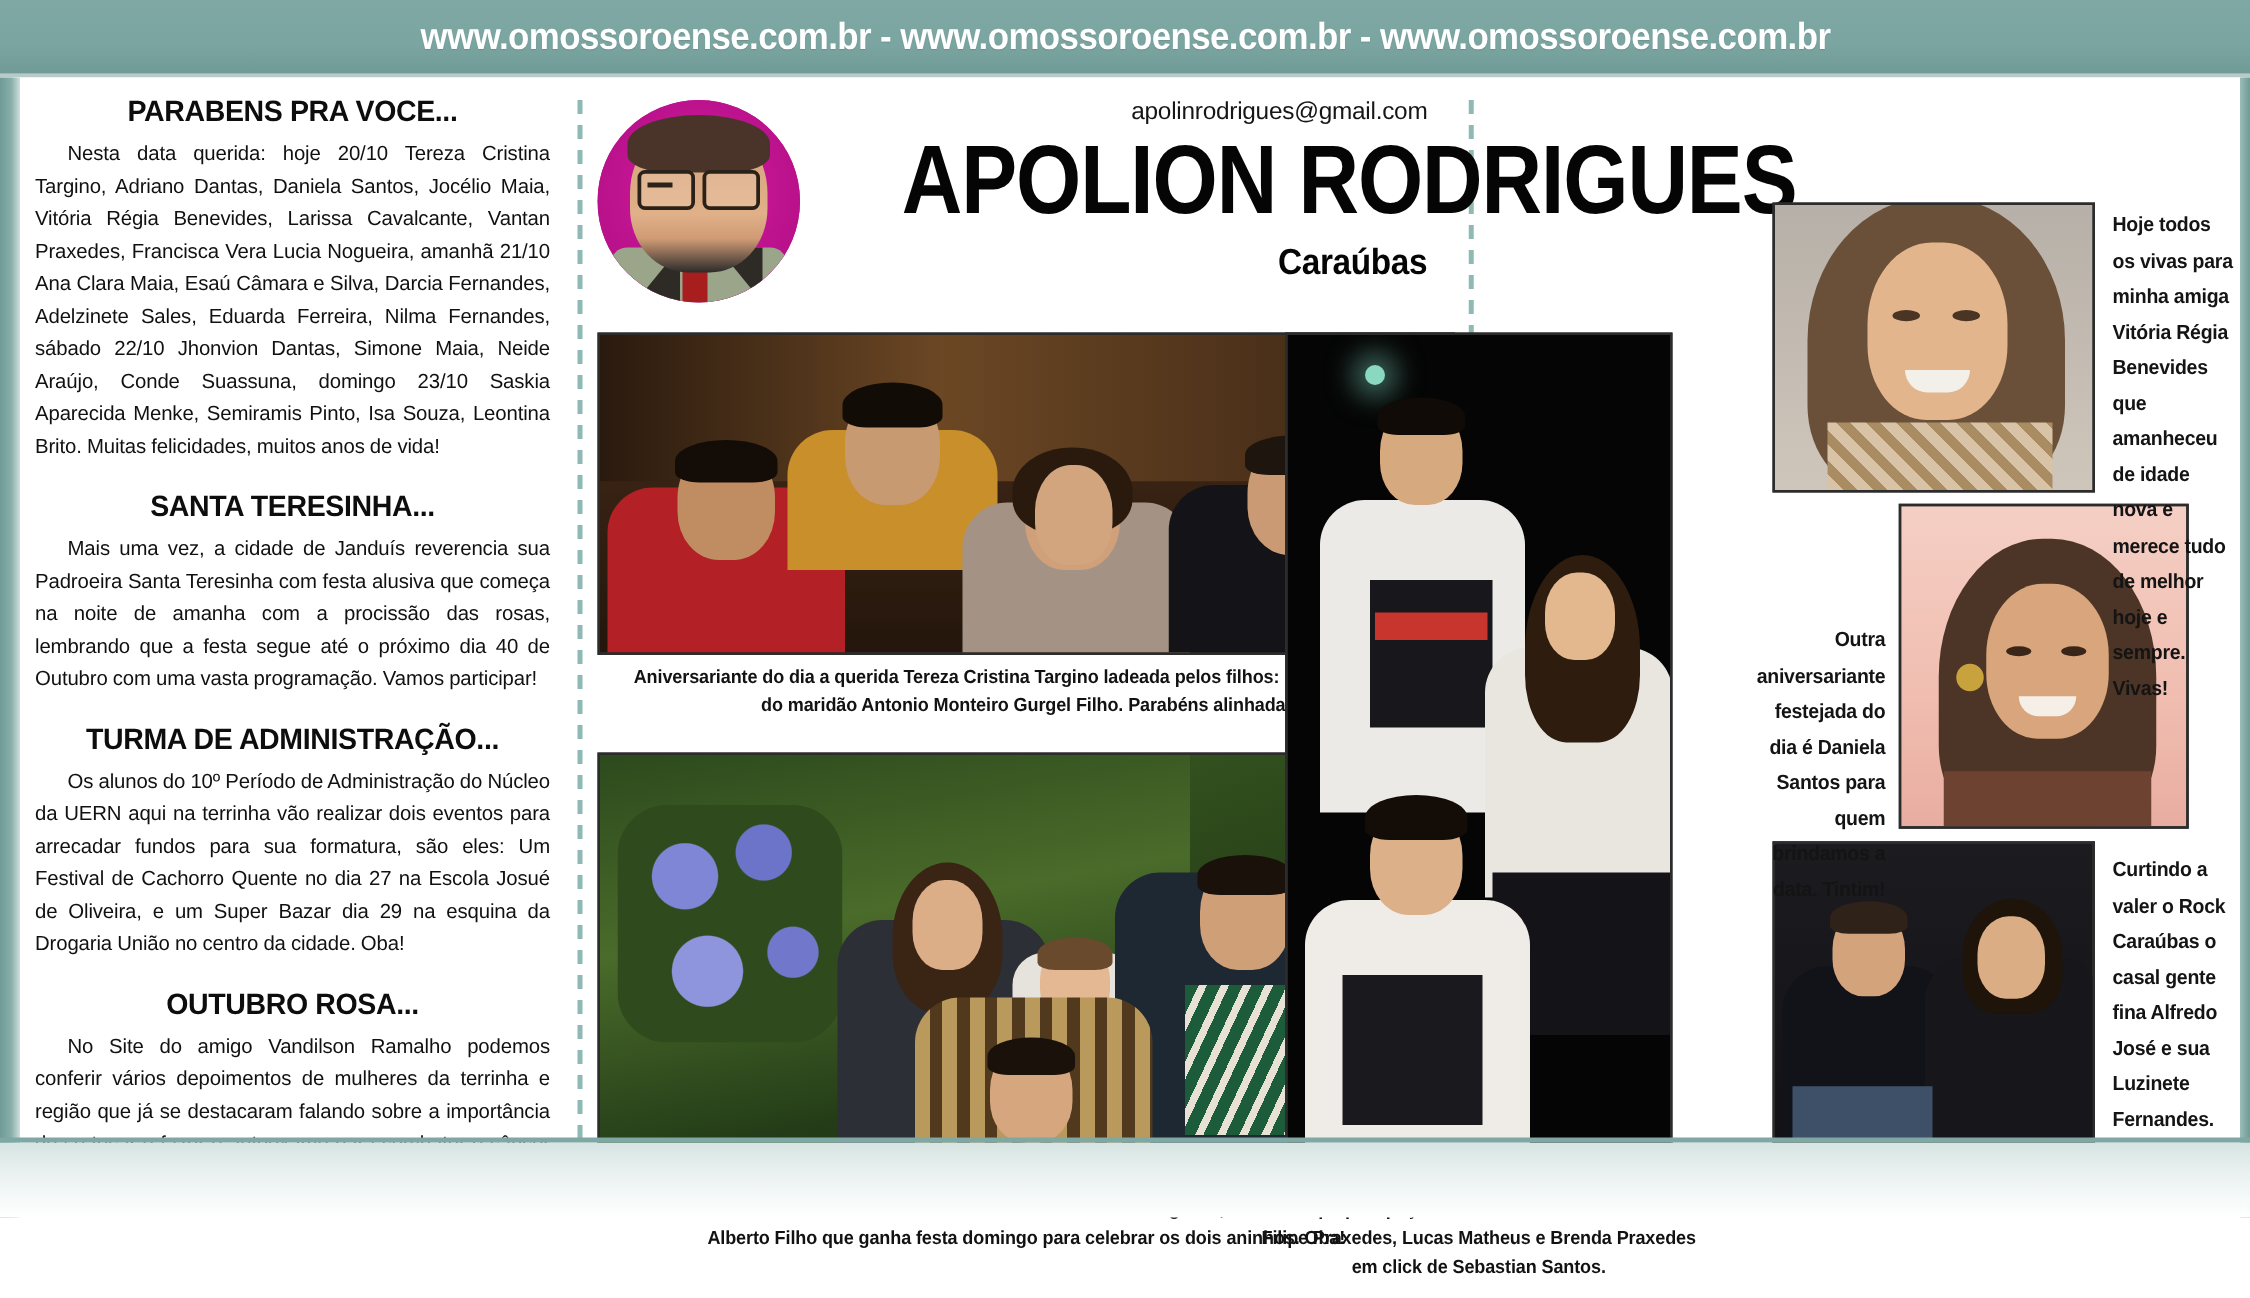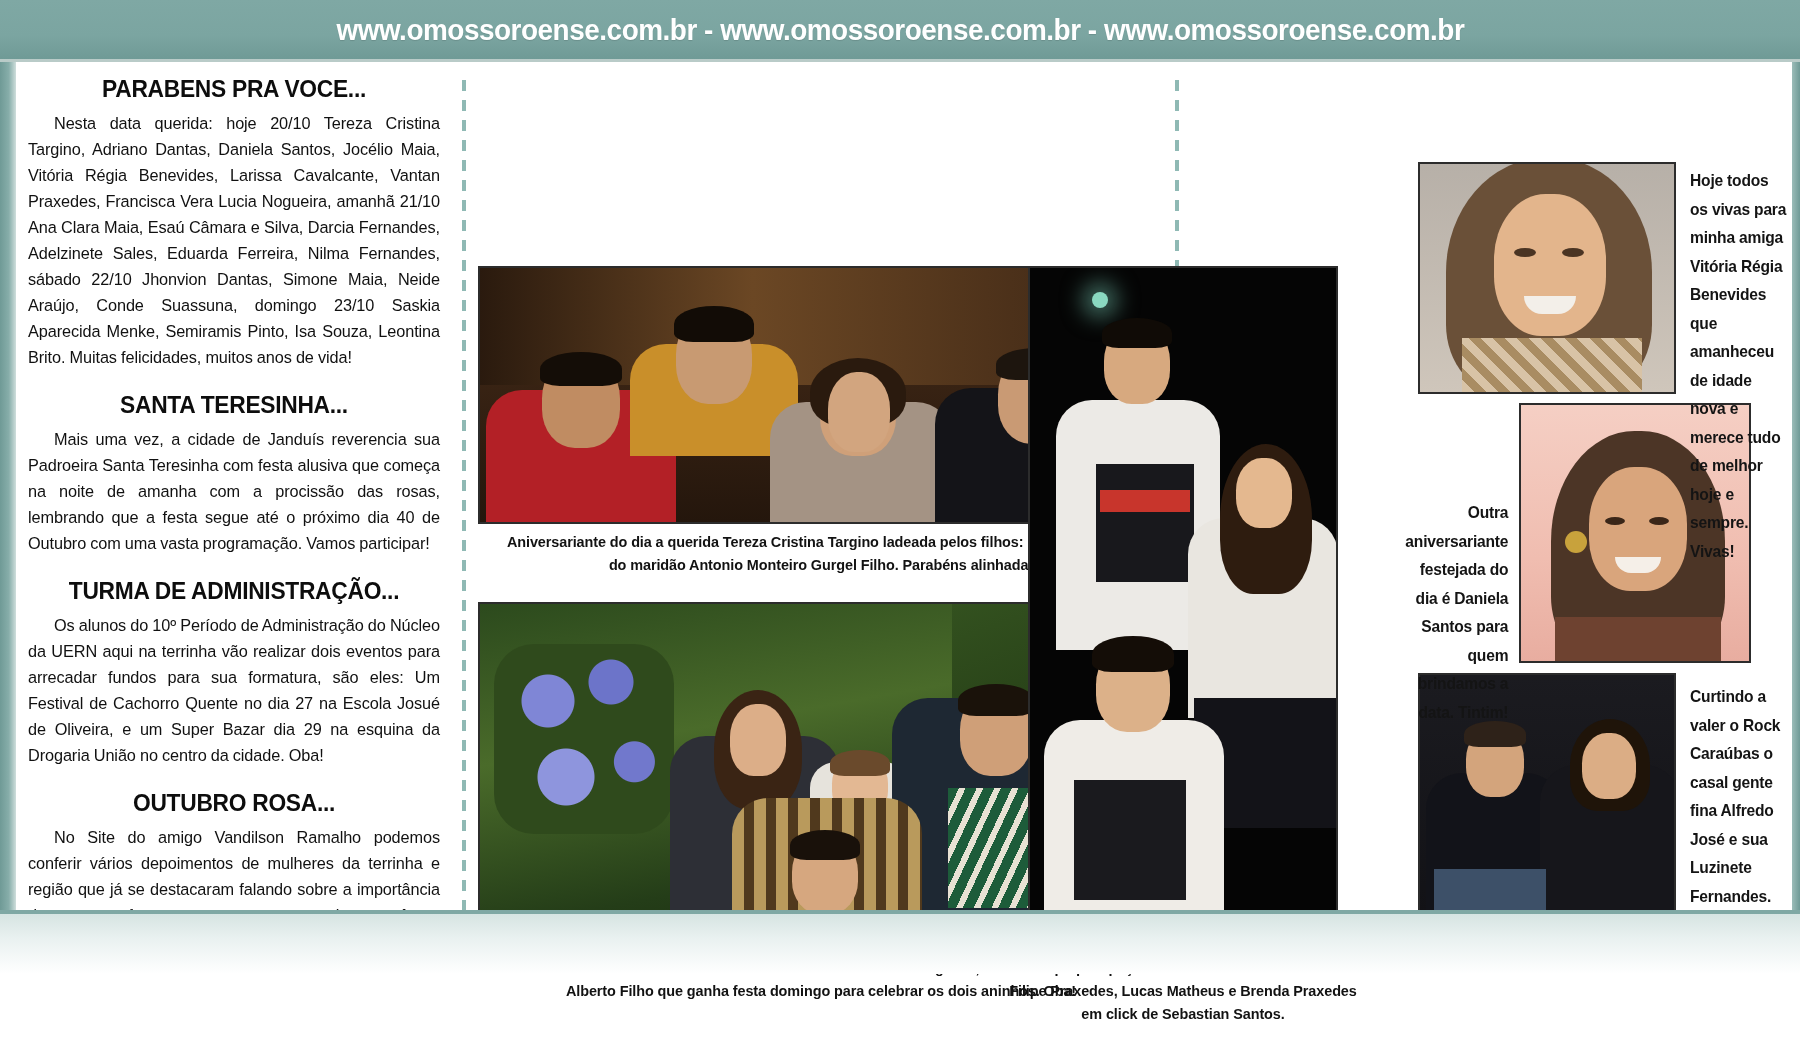--- a/index.html
+++ b/index.html
@@ -324,20 +324,38 @@
     <div class="sec-block">
       <div class="sec-head">OUTUBRO ROSA...</div>
       <div class="sec-body">No Site do amigo Vandilson Ramalho podemos conferir vários depoimentos de mulheres da terrinha e região que já se destacaram falando sobre a importância de se tocar e fazer o autoexame para combater o câncer de mama. Achei digno!</div>
     </div>
 
   </div>
 
   <div class="vdash d1"></div>
   <div class="vdash d2"></div>
 
+  <div class="masthead">
+
+    <div class="portrait">
+      <div class="bg-magenta"></div>
+      <div class="suit"></div>
+      <div class="collar-l"></div>
+      <div class="collar-r"></div>
+      <div class="tie"></div>
+      <div class="head"></div>
+      <div class="hair"></div>
+      <div class="glasses"></div>
+      <div class="bridge"></div>
+    </div>
+
+    <div class="email">apolinrodrigues@gmail.com</div>
+    <div class="title-main">APOLION RODRIGUES</div>
+    <div class="title-sub">Caraúbas</div>
+  </div>
 
   <div class="photo" id="photoA">
     <div class="pA-bg"></div>
     <div class="pA-wall"></div>
 
     <div class="torso" style="left:6px; bottom:0; width:190px; height:132px; background:#b32026;"></div>
     <div class="face" style="left:62px; top:88px; width:78px; height:92px; background:#c08c62;"></div>
     <div class="hairp" style="left:60px; top:84px; width:82px; height:34px; background:#140d07;"></div>
 
     <div class="torso" style="left:150px; bottom:66px; width:168px; height:112px; background:#c98f2a;"></div>

